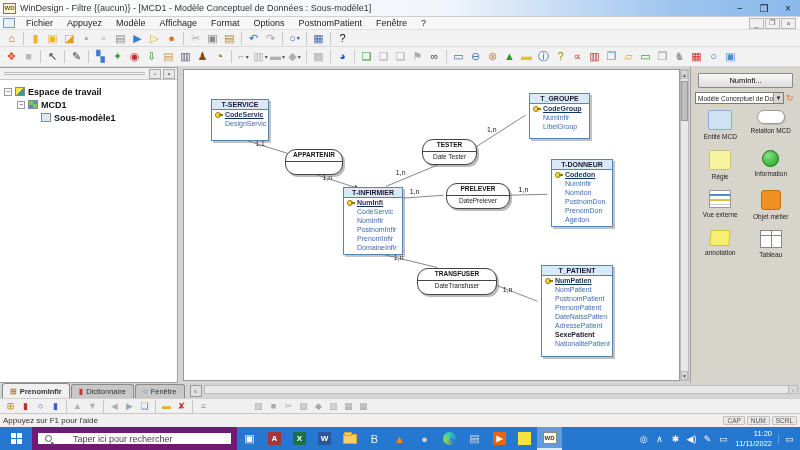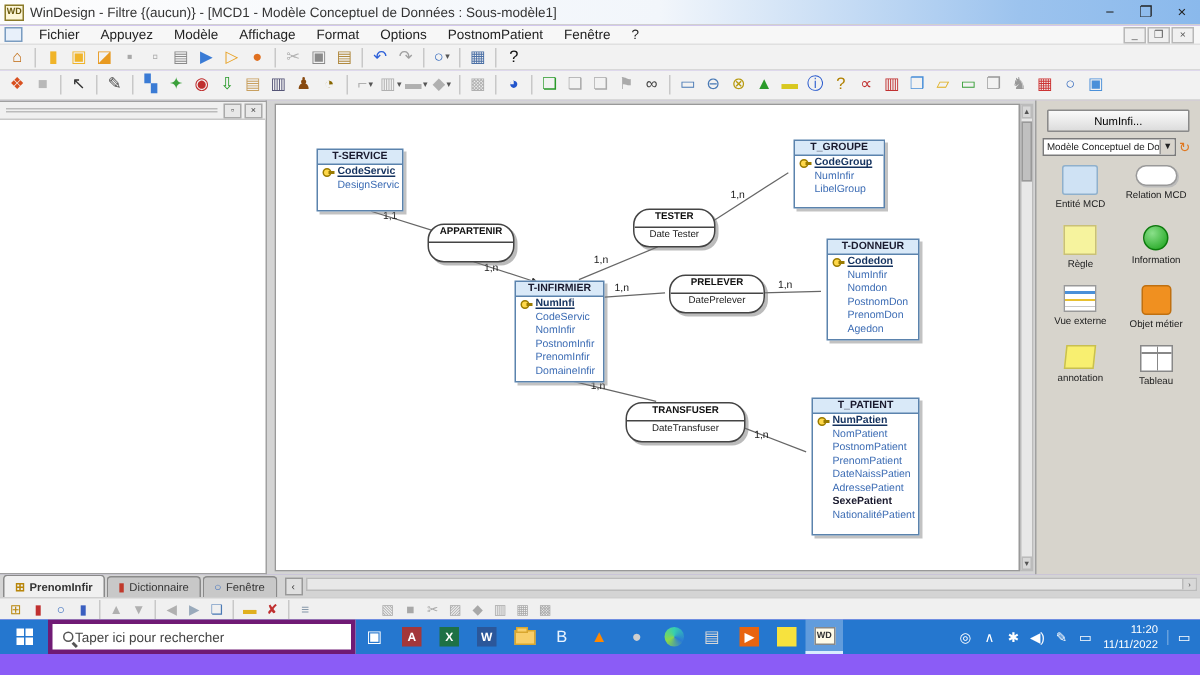--- a/index.html
+++ b/index.html
@@ -1,17 +1,17 @@
 <!DOCTYPE html>
 <html><head>
 <meta charset="utf-8">
 <style>
   *{margin:0;padding:0;box-sizing:border-box;}
   html,body{width:800px;height:450px;overflow:hidden;font-family:"Liberation Sans",sans-serif;}
-  #app{width:800px;height:450px;display:flex;flex-direction:column;background:#8b5cf6;font-size:9px;color:#222;}
+  #app{width:800px;height:450px;display:flex;flex-direction:column;background:#14b8a6;font-size:9px;color:#222;border-radius:10px;}
 
   
   .titlebar{height:17px;display:flex;align-items:center;background:linear-gradient(90deg,#fdfdfd 0%,#f2f6fb 55%,#9cc3ee 85%,#8ab9ec 100%);border-bottom:1px solid #d0d0d0;padding-left:3px;flex:none;}
   .app-logo{width:13px;height:11px;background:#fdf6d8;border:1px solid #8a7a2a;color:#6a5a10;font-size:6px;font-weight:bold;display:flex;align-items:center;justify-content:center;margin-right:4px;}
   .title-text{font-size:9px;color:#333;white-space:nowrap;}
   .win-controls{margin-left:auto;display:flex;}
   .win-btn{width:24px;height:15px;display:flex;align-items:center;justify-content:center;font-size:10px;color:#222;}
   
   .menubar{height:13px;background:#f7f7f7;display:flex;align-items:center;border-bottom:1px solid #e0e0e0;flex:none;}
   .menu-docicon{width:12px;height:10px;background:#e8f0fa;border:1px solid #7a9cc0;margin:0 4px 0 3px;}
@@ -91,21 +91,21 @@
   .btoolbar .tbi{height:13px;min-width:15px;font-size:9px;}
   .bt-gap{width:40px;}
   .statusbar{height:14px;background:#f0f0f0;border-top:1px solid #c8c8c8;display:flex;align-items:center;padding:0 3px;flex:none;}
   .status-text{font-size:8px;color:#333;flex:1;}
   .indicator{font-size:6.5px;color:#555;border:1px solid #c0c0c0;border-radius:1px;padding:0 3px;margin-left:2px;background:#e8e8e8;}
   
   .taskbar{height:23px;background:#2577cf;display:flex;align-items:stretch;flex:none;color:#fff;}
   .start-btn{width:32px;display:flex;align-items:center;justify-content:center;flex:none;}
   .winlogo{display:grid;grid-template-columns:5px 5px;grid-template-rows:5px 5px;gap:1px;}
   .winlogo span{background:#fff;}
-  .search-box{width:205px;background:#fff;display:flex;align-items:center;gap:1px;padding-left:7px;flex:none;border:3px solid #701a75;}
+  .search-box{width:205px;background:#fff;display:flex;align-items:center;gap:21px;padding-left:7px;flex:none;border:6px solid #701a75;}
   .mag{width:7px;height:7px;border:1.5px solid #555;border-radius:50%;position:relative;flex:none;}
   .mag::after{content:"";position:absolute;width:4px;height:1.5px;background:#555;transform:rotate(45deg);left:5px;top:7px;}
   .search-text{color:#444;font-size:9px;}
   .task-icons{display:flex;align-items:center;flex:1;}
   .tk{width:25px;height:100%;display:flex;align-items:center;justify-content:center;font-size:11px;}
   .tk.active-app{background:rgba(255,255,255,.28);border-bottom:2px solid #d8ecff;}
   .tile{width:13px;height:13px;display:flex;align-items:center;justify-content:center;font-size:8px;font-weight:bold;color:#fff;}
   .tk-edge{width:13px;height:13px;border-radius:50%;background:conic-gradient(#35d0b0,#2b7cd3,#8ad84a,#35d0b0);}
   .tk-folder{width:14px;height:10px;background:#f8ce69;border:1px solid #d9a62e;position:relative;}
   .tk-folder::before{content:"";position:absolute;left:0;top:-3px;width:6px;height:2px;background:#f8ce69;border:1px solid #d9a62e;}
@@ -228,20 +228,37 @@
     </div>
 
   <div class="workspace">
 
     <div class="explorer-panel">
       <div class="panel-head">
         <span class="panel-grip"></span>
         <span class="panel-btn">▫</span>
         <span class="panel-btn">×</span>
       </div>
+      <div class="tree" id="tree">
+          <div class="tree-row" style="padding-left: 2px;">
+            <span class="expander">−</span>
+            <span class="tico tico-workspace"></span>
+            <span class="tree-label">Espace de travail</span>
+          </div>
+          <div class="tree-row" style="padding-left: 15px;">
+            <span class="expander">−</span>
+            <span class="tico tico-model"></span>
+            <span class="tree-label">MCD1</span>
+          </div>
+          <div class="tree-row" style="padding-left: 28px;">
+            <span style="width: 11px;"></span>
+            <span class="tico tico-submodel"></span>
+            <span class="tree-label">Sous-modèle1</span>
+          </div>
+        </div>
     </div>
 
     <div class="canvas-wrap">
       <div class="canvas" id="canvas">
         <svg id="links" viewBox="0 0 500 312">
             <defs>
               <marker id="arr" markerWidth="6" markerHeight="6" refX="5" refY="3" orient="auto">
                 <path d="M0,0 L6,3 L0,6 z" fill="#333"></path>
               </marker>
             </defs>
@@ -489,20 +506,28 @@
       <span class="tbi" style="color: rgb(168, 168, 168);">▧</span>
       <span class="tbi" style="color: rgb(168, 168, 168);">■</span>
       <span class="tbi" style="color: rgb(168, 168, 168);">✂</span>
       <span class="tbi" style="color: rgb(168, 168, 168);">▨</span>
       <span class="tbi" style="color: rgb(168, 168, 168);">◆</span>
       <span class="tbi" style="color: rgb(168, 168, 168);">▥</span>
       <span class="tbi" style="color: rgb(168, 168, 168);">▦</span>
       <span class="tbi" style="color: rgb(168, 168, 168);">▩</span>
     </div>
 
+  <div class="statusbar">
+    <span class="status-text">Appuyez sur F1 pour l'aide</span>
+    <span id="indicators" style="display:flex;">
+        <span class="indicator">CAP</span>
+        <span class="indicator">NUM</span>
+        <span class="indicator">SCRL</span>
+      </span>
+  </div>
 
   <div class="taskbar">
     <span class="start-btn">
       <span class="winlogo">
           <span></span>
           <span></span>
           <span></span>
           <span></span>
         </span>
     </span>

